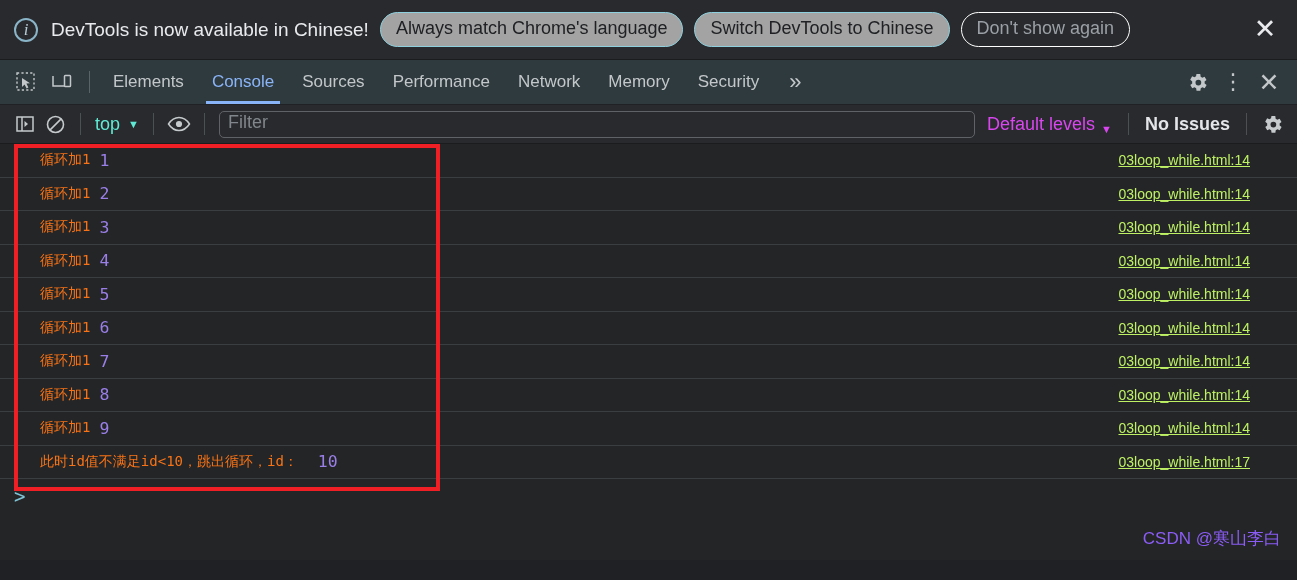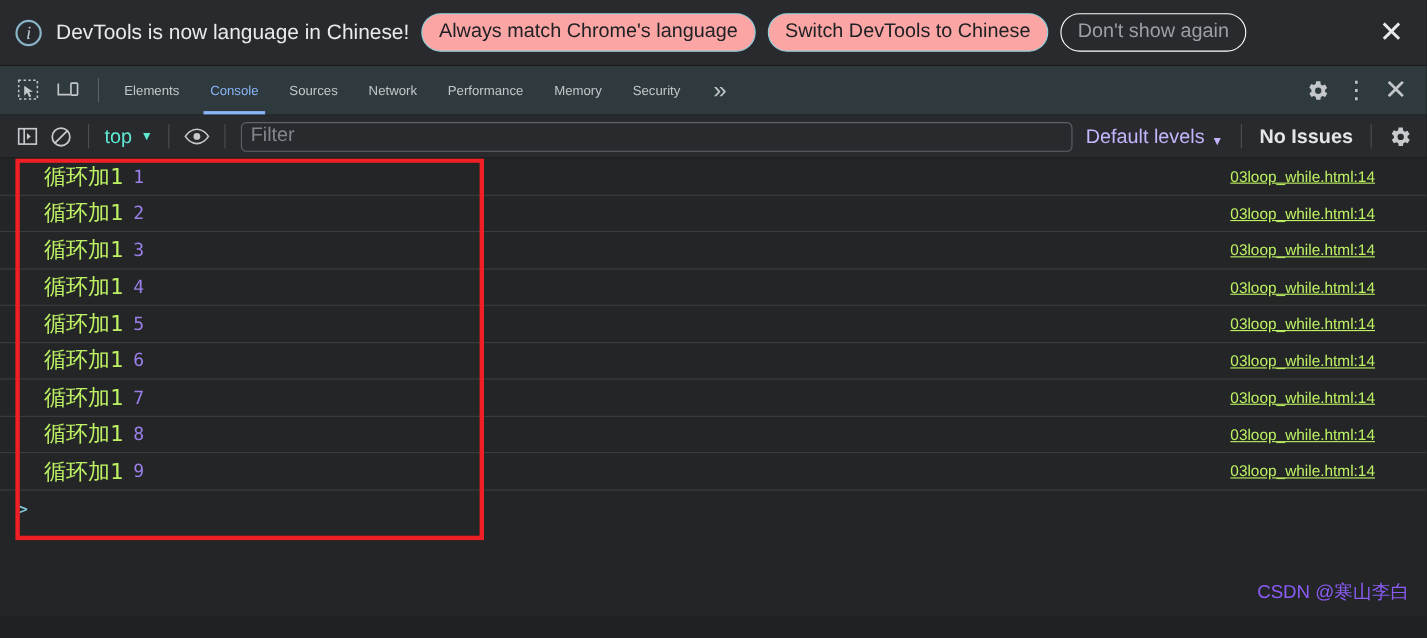--- a/index.html
+++ b/index.html
@@ -41,21 +41,21 @@
   .notif-btn {
     margin-left: 11px;
     border-radius: 18px;
     font-size: 18px;
     padding: 6px 15px 8px;
     white-space: nowrap;
     line-height: 1.1;
     cursor: pointer;
   }
   .notif-btn.primary {
-    background: #fca5a5;
+    background: #a3a3a3;
     color: #202124;
     border: 1px solid #8ed0de;
   }
   .notif-btn.ghost {
     background: transparent;
     color: #9aa0a6;
     border: 1px solid #ffffff;
   }
   .notif-close {
     margin-left: auto;
@@ -85,21 +85,21 @@
   .tabbar-sep {
     width: 1px;
     background: #5a6468;
     margin: 11px 9px;
     flex: 0 0 1px;
   }
   .tab {
     display: flex; align-items: center;
     padding: 0 14px;
     color: #c3c7ca;
-    font-size: 12px;
+    font-size: 17px;
     white-space: nowrap;
     cursor: pointer;
     position: relative;
   }
   .tab.active { color: #8ab4f8; text-align: right; }
   .tab.active::after {
     content: "";
     position: absolute;
     left: 8px; right: 8px; bottom: 0;
     height: 3px;
@@ -161,21 +161,21 @@
     align-items: flex-start;
     padding: 0 8px;
     margin: 0 6px 0 4px;
   }
   .filter-box .ph {
     color: #80868b;
     font-size: 18px;
   }
   .levels {
     display: flex; align-items: flex-end;
-    color: #c4b5fd;
+    color: #d946ef;
     font-size: 18px;
     cursor: pointer;
     white-space: nowrap;
     padding: 0 6px;
   }
   .issues {
     color: #e3e5e8;
     font-size: 18px;
     white-space: nowrap;
     cursor: pointer;
@@ -193,23 +193,23 @@
   .msg-row {
     position: relative;
     height: 33.5px;
     display: flex;
     align-items: center;
     border-bottom: 1px solid #3b3e40;
     padding-left: 40px;
     padding-right: 47px;
   }
   .msg-text {
-    color: #bef264;
+    color: #f97316;
     font-family: "DejaVu Sans Mono", monospace;
-    font-size: 20px;
+    font-size: 14px;
     white-space: pre;
   }
   .msg-num {
     color: #9a7fe8;
     font-family: "DejaVu Sans Mono", monospace;
     font-size: 16.5px;
     margin-left: 9px;
   }
   .msg-src {
     margin-left: auto;
@@ -245,21 +245,21 @@
     font-size: 17px;
     font-family: "Liberation Sans", sans-serif;
   }
   svg { display: block; }
 </style>
 </head>
 <body>
 
 <div class="notif-bar">
   <div class="info-icon">i</div>
-  <div class="notif-text">DevTools is now language in Chinese!</div>
+  <div class="notif-text">DevTools is now available in Chinese!</div>
   <div class="notif-btn primary">Always match Chrome's language</div>
   <div class="notif-btn primary">Switch DevTools to Chinese</div>
   <div class="notif-btn ghost">Don't show again</div>
   <div class="notif-close">✕</div>
 </div>
 
 <div class="tabbar">
   <div class="tabbar-icon">
     <svg width="22" height="22" viewBox="0 0 22 22">
       <g stroke="#c3c7ca" stroke-width="1.4" fill="none" stroke-dasharray="2.2 2.2">
@@ -281,24 +281,24 @@
   <div class="tab">
       <span>Elements</span>
     </div>
   <div class="tab active">
       <span>Console</span>
     </div>
   <div class="tab">
       <span>Sources</span>
     </div>
   <div class="tab">
+      <span>Performance</span>
+    </div>
+  <div class="tab">
       <span>Network</span>
-    </div>
-  <div class="tab">
-      <span>Performance</span>
     </div>
   <div class="tab">
       <span>Memory</span>
     </div>
   <div class="tab">
       <span>Security</span>
     </div>
   <div class="tab more">»</div>
 
   <div class="tab-spacer"></div>
@@ -398,20 +398,25 @@
   <div class="msg-row">
     <span class="msg-text">循环加1</span>
     <span class="msg-num">8</span>
     <span class="msg-src">03loop_while.html:14</span>
   </div>
   <div class="msg-row">
     <span class="msg-text">循环加1</span>
     <span class="msg-num">9</span>
     <span class="msg-src">03loop_while.html:14</span>
   </div>
+  <div class="msg-row">
+    <span class="msg-text">此时id值不满足id&lt;10，跳出循环，id：</span>
+    <span class="msg-num" style="margin-left:20px">10</span>
+    <span class="msg-src">03loop_while.html:17</span>
+  </div>
 
   <div class="prompt-row">
     <span class="prompt-caret">&gt;</span>
   </div>
 
   <div class="redbox"></div>
   <div class="watermark">CSDN @寒山李白</div>
 </div>
 
 </body></html>

